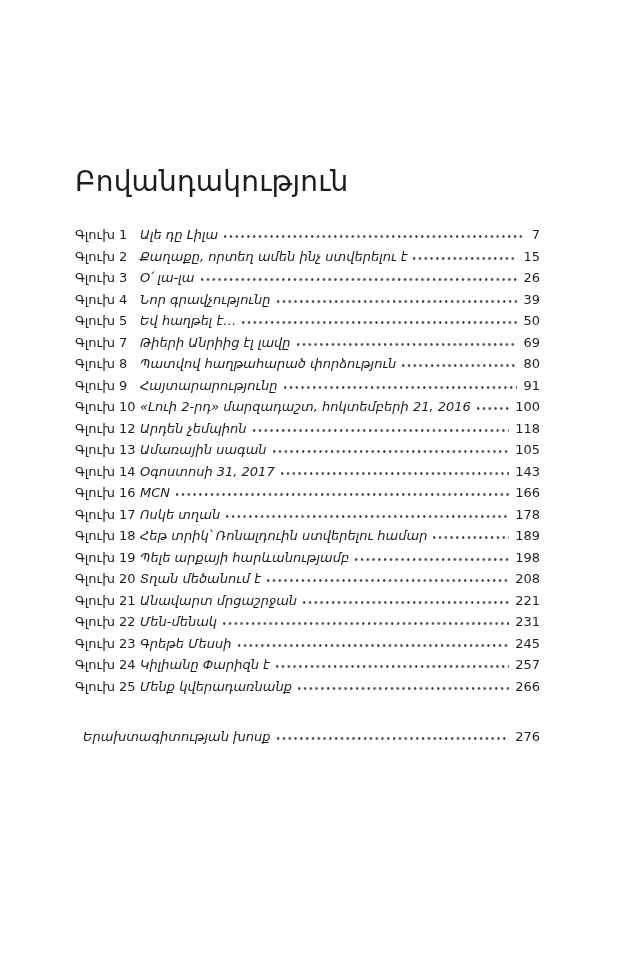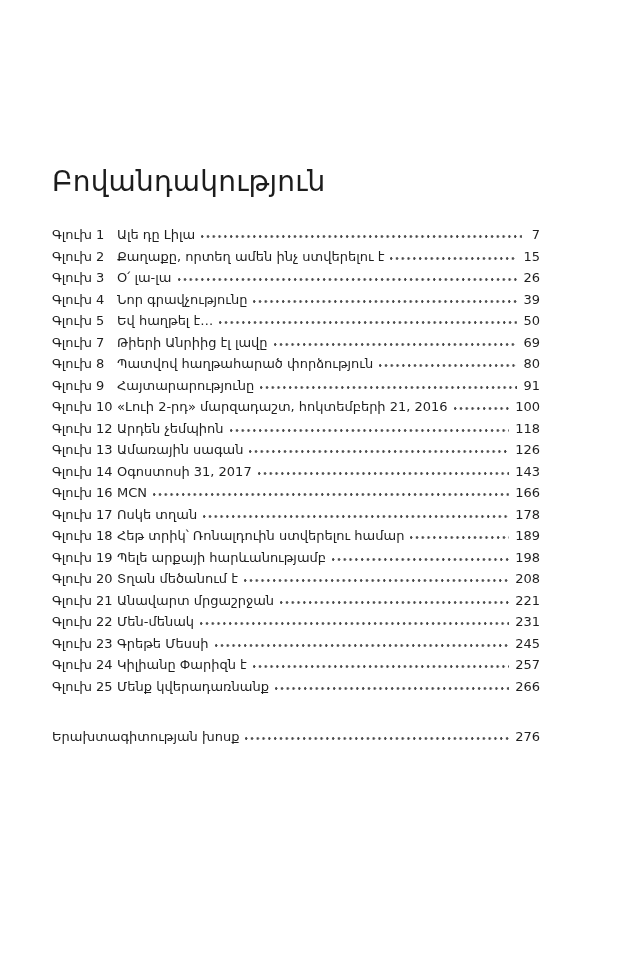--- a/index.html
+++ b/index.html
@@ -8,21 +8,21 @@
     background: #ffffff;
   }
   .page {
     position: relative;
     width: 643px;
     height: 977px;
     box-sizing: border-box;
     background: #ffffff;
     color: #1f1f1f;
     font-family: "DejaVu Sans", "Liberation Sans", sans-serif;
-    padding: 166px 103px 0 52px;
+    padding: 166px 103px 0 75px;
     overflow: hidden;
   }
   .page-title {
     font-size: 28px;
     font-weight: 400;
     line-height: 1.15;
     margin: 0 0 26px 0;
     letter-spacing: 0.2px;
     color: #1c1c1c;
   }
@@ -35,39 +35,41 @@
     font-size: 13px;
     white-space: nowrap;
   }
   .chap {
     flex: 0 0 65px;
     width: 65px;
   }
   .titlecell {
     flex: 0 0 auto;
     padding-right: 6px;
+    font-style: italic;
   }
   .leader {
     flex: 1 1 auto;
     min-width: 8px;
     height: 3px;
     margin-right: 6px;
     background-image: radial-gradient(circle at 1.2px 1.5px, #474747 1.05px, rgba(0,0,0,0) 1.45px);
     background-size: 5.8px 3px;
     background-repeat: repeat-x;
     background-position: left bottom;
     transform: translateY(-1px);
   }
   .pg {
     flex: 0 0 auto;
     min-width: 12px;
     text-align: right;
   }
   .footer-row {
     margin-top: 29px;
+    margin-left: 8px;
   }
 </style>
 </head>
 <body>
 
 <div class="page" style="color: rgb(31, 31, 31); background: rgb(255, 255, 255);">
   <h1 class="page-title">Բովանդակություն</h1>
 
   <div class="toc-list" id="toc-list">
       <div class="row">
@@ -127,21 +129,21 @@
       <div class="row">
         <span class="chap">Գլուխ 12</span>
         <span class="titlecell">Արդեն չեմպիոն</span>
         <span class="leader"></span>
         <span class="pg">118</span>
       </div>
       <div class="row">
         <span class="chap">Գլուխ 13</span>
         <span class="titlecell">Ամառային սագան</span>
         <span class="leader"></span>
-        <span class="pg">126</span>
+        <span class="pg">105</span>
       </div>
       <div class="row">
         <span class="chap">Գլուխ 14</span>
         <span class="titlecell">Օգոստոսի 31, 2017</span>
         <span class="leader"></span>
         <span class="pg">143</span>
       </div>
       <div class="row">
         <span class="chap">Գլուխ 16</span>
         <span class="titlecell">MCN</span>

